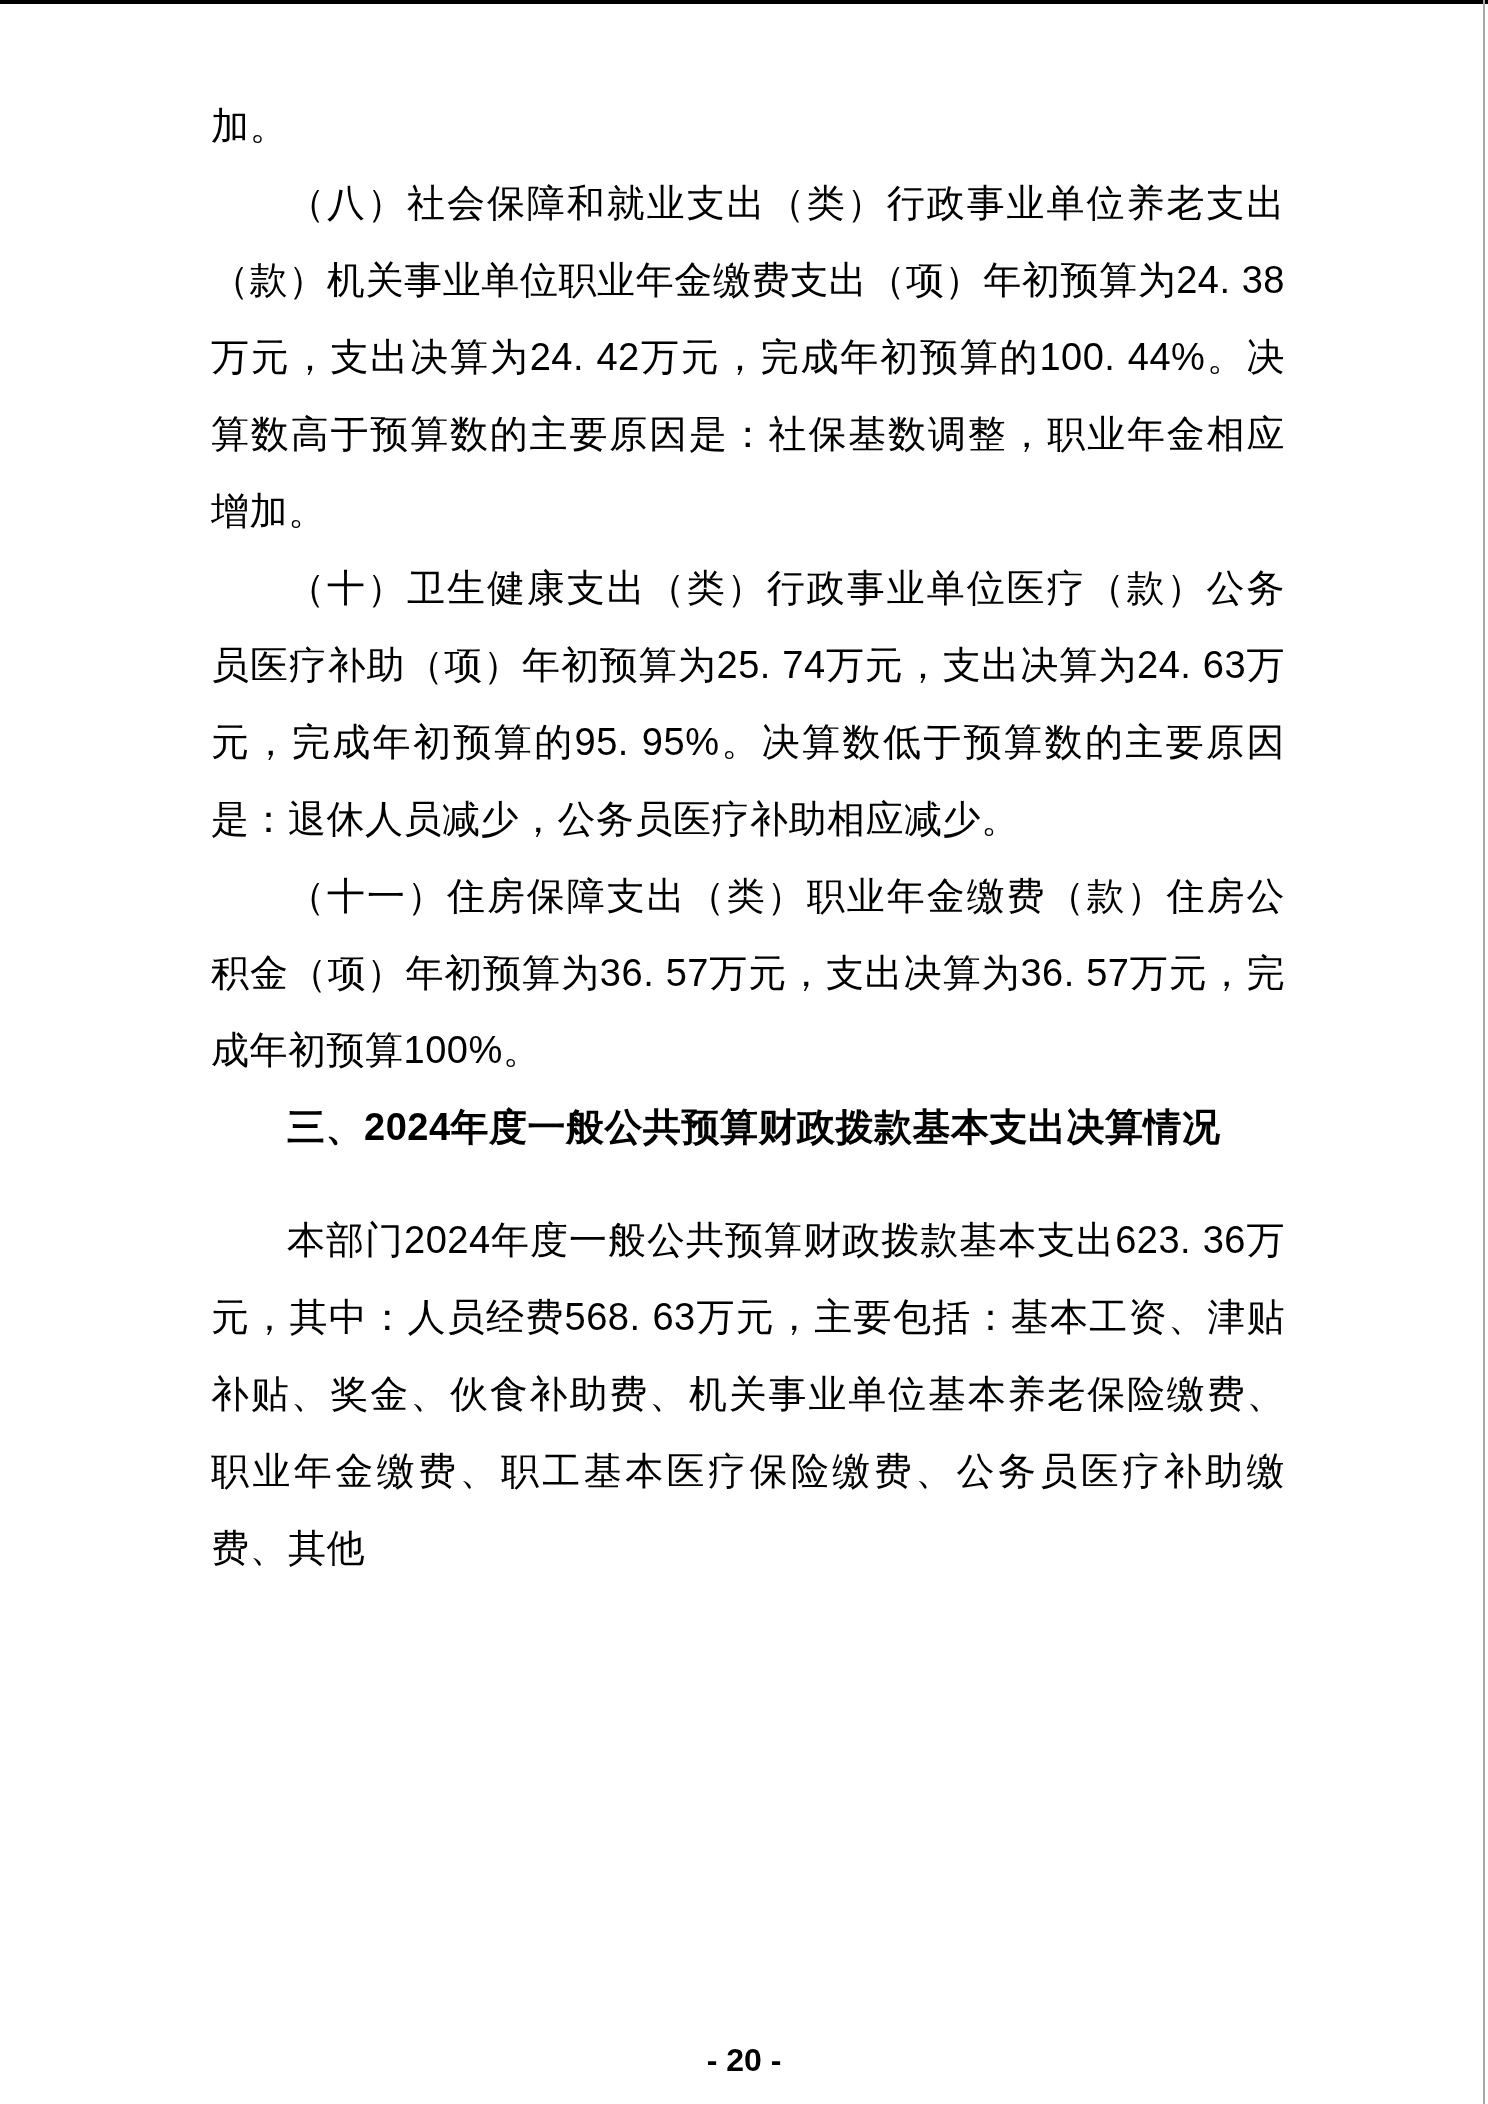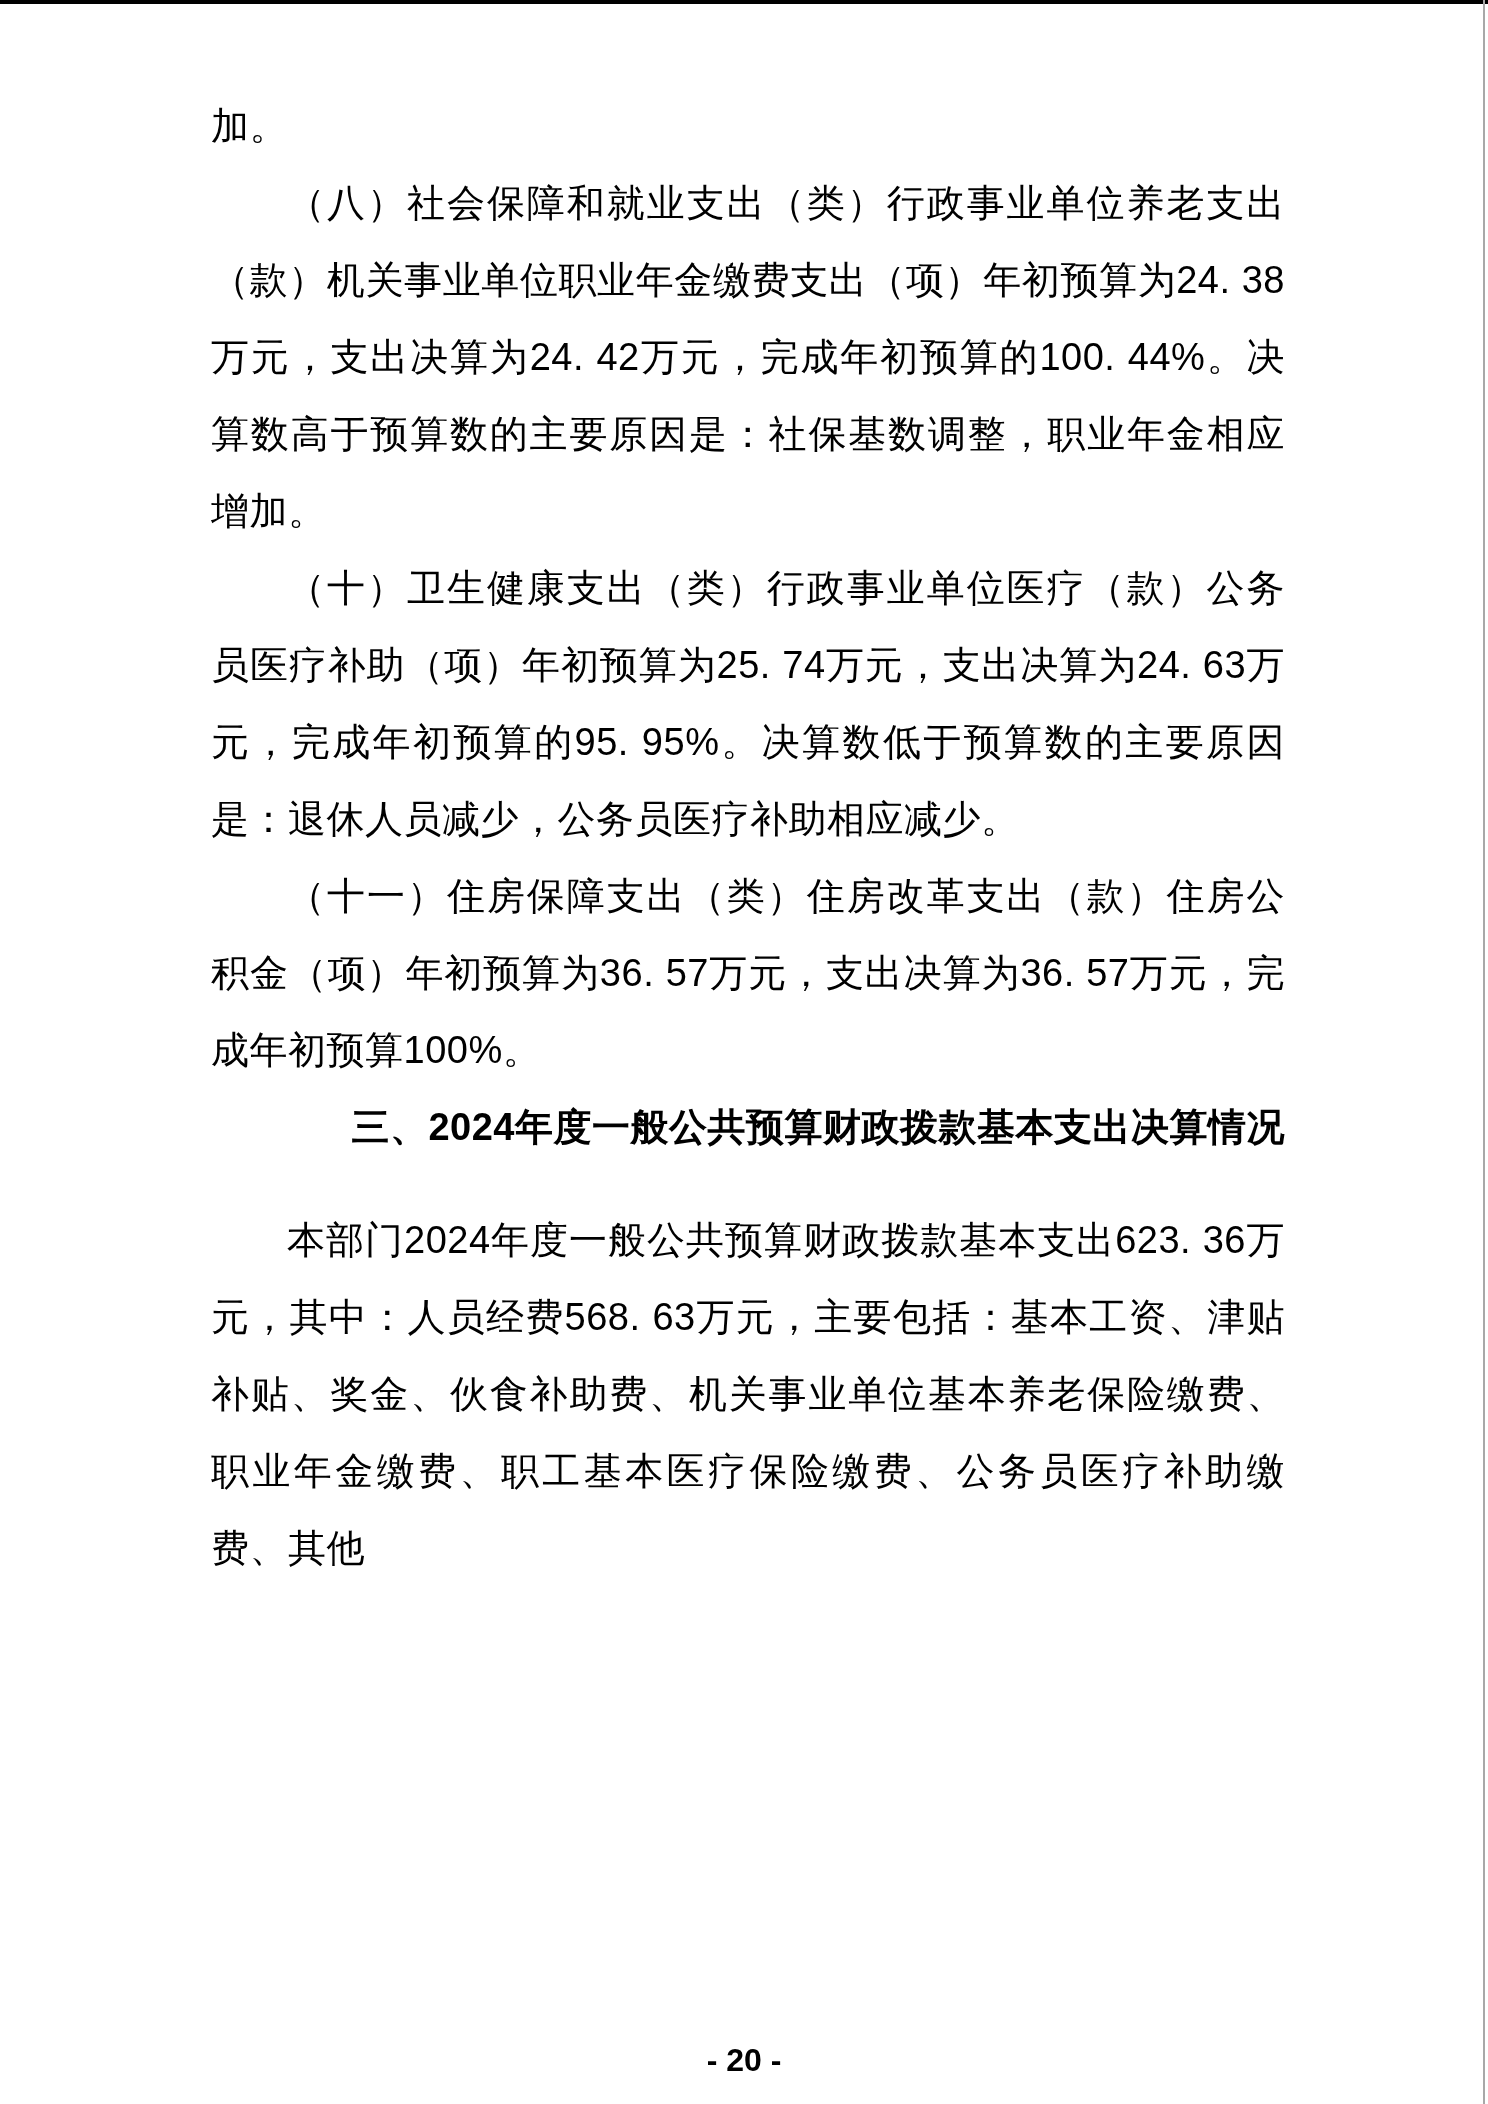--- a/index.html
+++ b/index.html
@@ -53,21 +53,21 @@
   .para.continuation {
     text-indent: 0;
   }
   .heading {
     margin: 0 0 36px 0;
     padding: 0;
     font-size: 38px;
     line-height: 77px;
     font-weight: 700;
     text-indent: 2em;
-    text-align: right;
+    text-align: left;
   }
   .footer {
     position: absolute;
     left: 0;
     top: 2040px;
     width: 100%;
     text-align: center;
     font-size: 32px;
     line-height: 40px;
     color: #000000;
@@ -84,21 +84,21 @@
 
   <main class="content">
 
     <p class="para continuation">加。</p>
 
     <p class="para">（八）社会保障和就业支出（类）行政事业单位养老支出（款）机关事业单位职业年金缴费支出（项）年初预算为24. 38万元，支出决算为24. 42万元，完成年初预算的100. 44%。决算数高于预算数的主要原因是：社保基数调整，职业年金相应增加。</p>
 
 
     <p class="para">（十）卫生健康支出（类）行政事业单位医疗（款）公务员医疗补助（项）年初预算为25. 74万元，支出决算为24. 63万元，完成年初预算的95. 95%。决算数低于预算数的主要原因是：退休人员减少，公务员医疗补助相应减少。</p>
 
-    <p class="para">（十一）住房保障支出（类）住房改革支出（款）住房公积金（项）年初预算为36. 57万元，支出决算为36. 57万元，完成年初预算100%。</p>
+    <p class="para">（十一）住房保障支出（类）职业年金缴费（款）住房公积金（项）年初预算为36. 57万元，支出决算为36. 57万元，完成年初预算100%。</p>
 
 
     <h2 class="heading">三、2024年度一般公共预算财政拨款基本支出决算情况</h2>
 
     <p class="para">本部门2024年度一般公共预算财政拨款基本支出623. 36万元，其中：人员经费568. 63万元，主要包括：基本工资、津贴补贴、奖金、伙食补助费、机关事业单位基本养老保险缴费、职业年金缴费、职工基本医疗保险缴费、公务员医疗补助缴费、其他</p>
 
   </main>
 
   <footer class="footer">
     <span>- 20 -</span>

